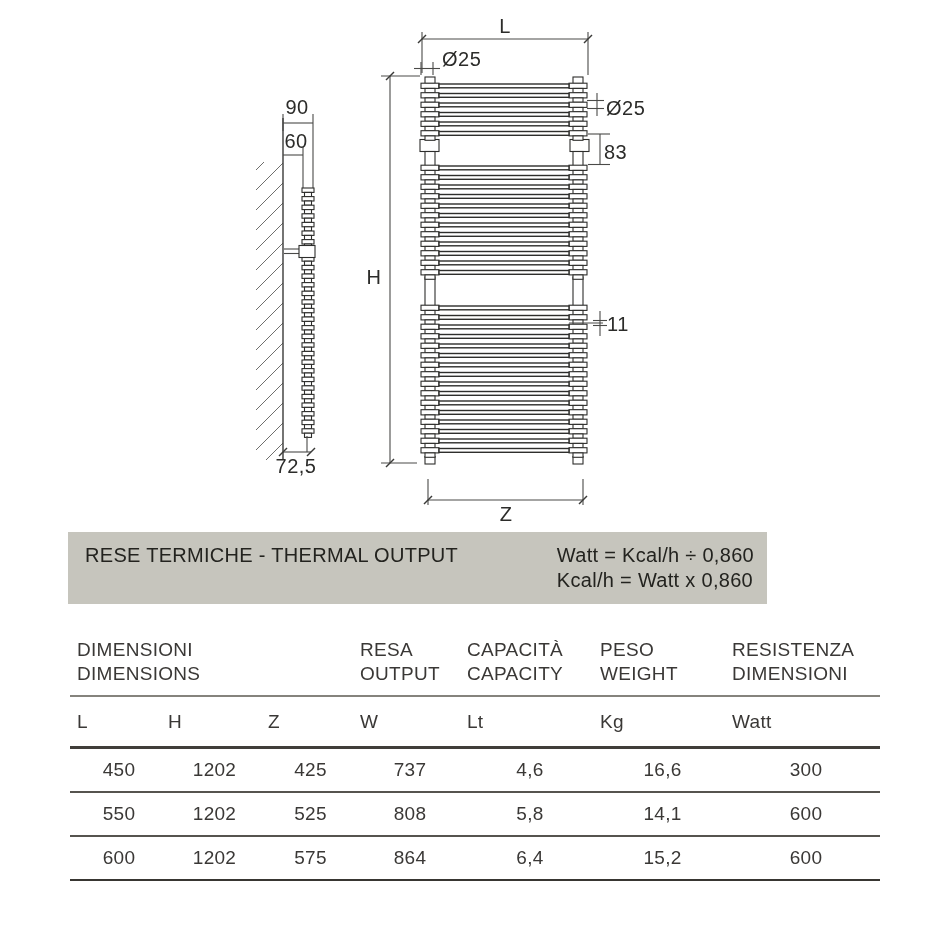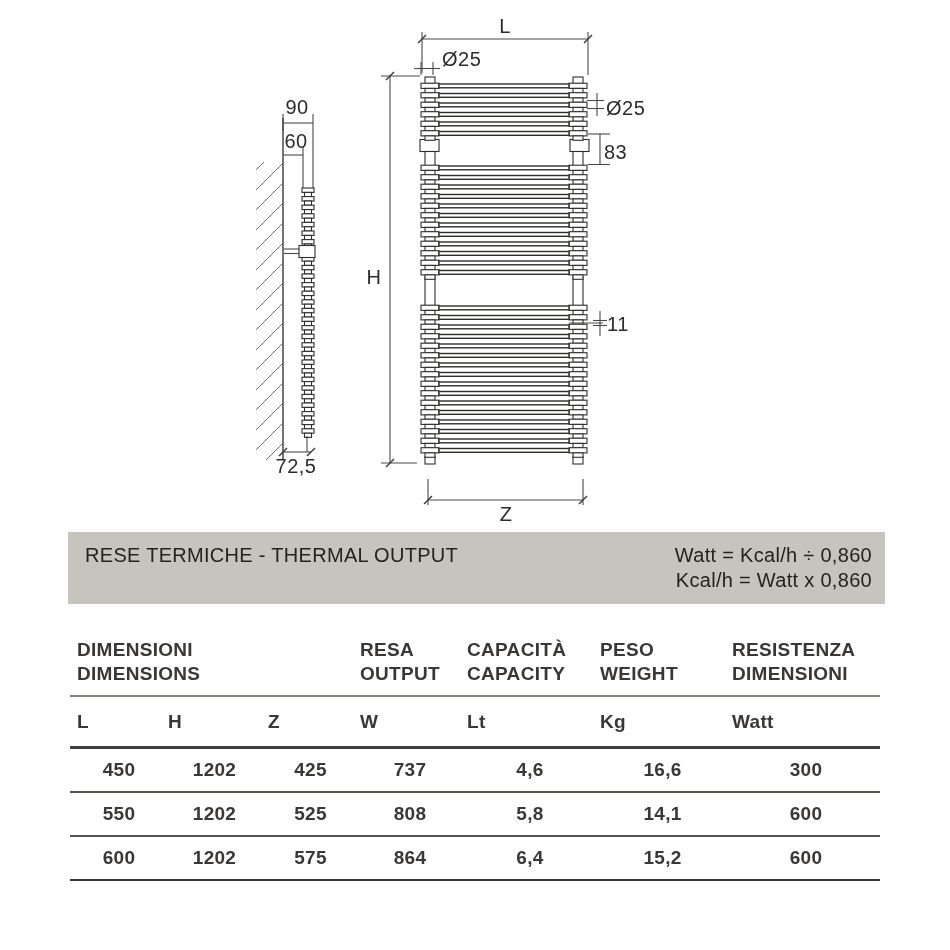--- a/index.html
+++ b/index.html
@@ -10,29 +10,29 @@
   .drawing{position:absolute;left:0;top:0;}
   .ln    {stroke:#3a3a38;stroke-width:1.4;fill:none;}
   .dim   {stroke:#4a4a48;stroke-width:1.1;fill:none;}
   .slash {stroke:#3a3a38;stroke-width:1.5;fill:none;}
   .tube  {fill:#ffffff;stroke:#2e2e2c;stroke-width:1.4;}
   .cap   {fill:#ffffff;stroke:#2e2e2c;stroke-width:1.1;}
   .hatch {stroke:#6e6e6c;stroke-width:1;}
   .dimlabel{font-family:"Liberation Sans",sans-serif;font-size:20px;fill:#2c2c2a;letter-spacing:0.5px;}
 
   
-  .banner{position:absolute;left:68px;top:532px;width:817px;height:72px;background:#c6c5bd;
+  .banner{position:absolute;left:68px;top:532px;width:699px;height:72px;background:#c6c5bd;
           box-sizing:border-box;display:flex;justify-content:space-between;
           padding:11px 13px 0 17px;font-size:20px;line-height:25px;color:#23231f;letter-spacing:0.3px;}
-  .banner .right{text-align:right;}
+  .banner .right{}
 
   
   table.spec{position:absolute;left:70px;top:633px;width:810px;border-collapse:collapse;
              table-layout:fixed;font-size:19px;color:#3a3836;letter-spacing:0.3px;}
-  table.spec th, table.spec td{font-weight:bold;text-align:left;padding:0 0 0 7px;}
+  table.spec th, table.spec td{font-weight:normal;text-align:left;padding:0 0 0 7px;}
   tr.grp th{vertical-align:top;padding-top:5px;padding-bottom:9px;line-height:24px;
             border-bottom:2px solid #85837d;}
   tr.sub th{height:49px;border-bottom:3px solid #403e3a;}
   tr.row td{height:42px;border-bottom:2px solid #56544f;text-align:center;}
   tr.row.last td{border-bottom:2px solid #383632;}
 </style>
 </head>
 <body>
 
 <div class="page">

